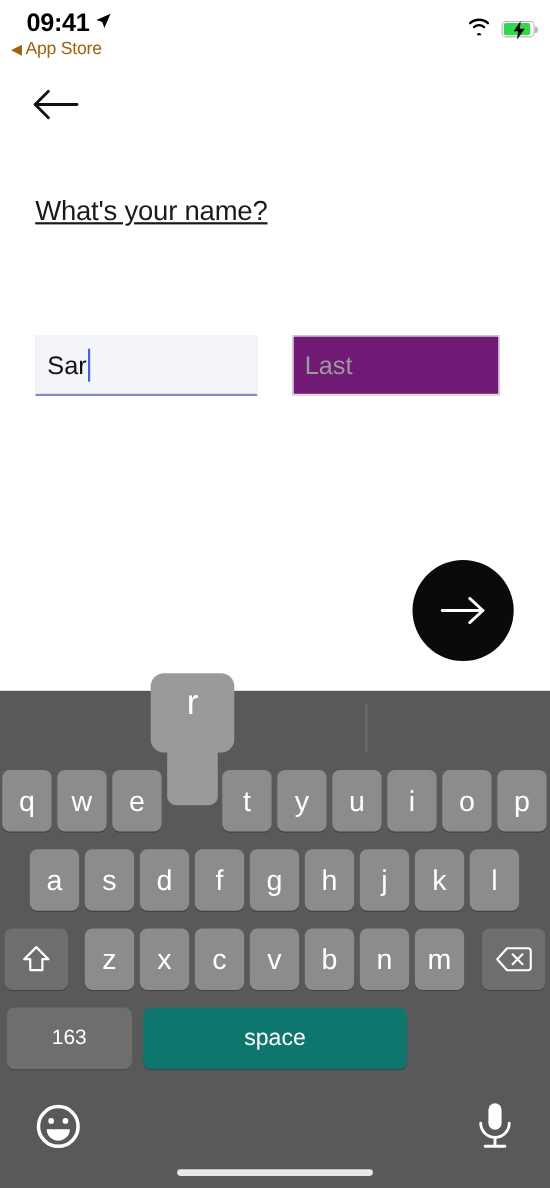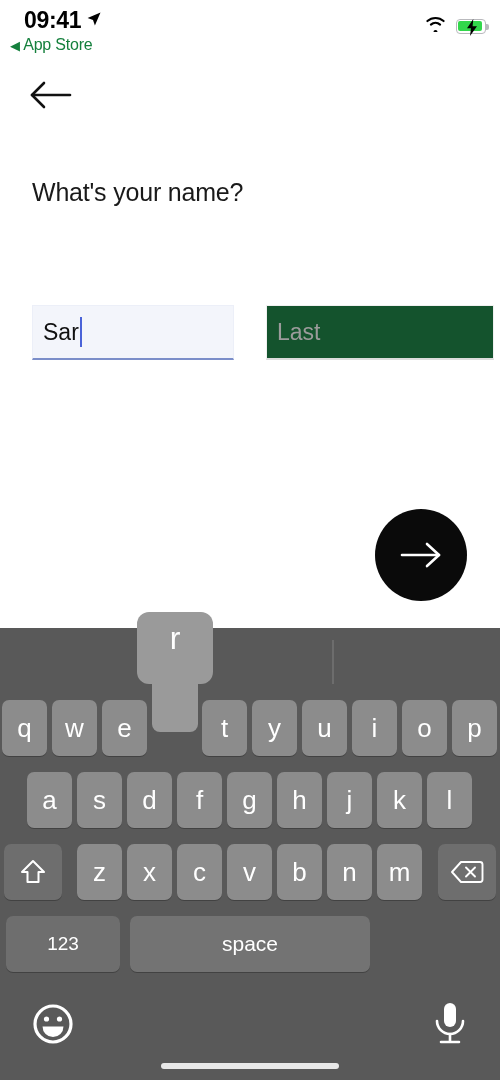--- a/index.html
+++ b/index.html
@@ -13,53 +13,53 @@
 
   
   .statusbar { position: absolute; top: 0; left: 0; width: 500px; height: 62px; }
   .sb-time {
     position: absolute; left: 24px; top: 7px;
     font-size: 23px; font-weight: bold; color: #000; letter-spacing: -0.3px;
   }
   .sb-loc { position: absolute; left: 86px; top: 11px; }
   .sb-back {
     position: absolute; left: 10px; top: 36px;
-    font-size: 16px; color: #15803d; letter-spacing: -0.2px; white-space: nowrap;
+    font-size: 16px; color: #a16207; letter-spacing: -0.2px; white-space: nowrap;
   }
   .sb-back .tri { font-size: 13px; }
   .sb-right { position: absolute; right: 14px; top: 16px; display: flex; align-items: center; gap: 10px; }
   .batt {
     position: relative; width: 30px; height: 15px;
     border: 1.6px solid #b9b9bd; border-radius: 4px; background: #fff;
   }
   .batt-fill { position: absolute; left: 1.4px; top: 1.4px; bottom: 1.4px; width: 24px; background: #32d74b; border-radius: 2px; }
   .batt-cap { position: absolute; right: -3.8px; top: 4.2px; width: 2.4px; height: 6px; background: #b9b9bd; border-radius: 0 2px 2px 0; }
   .batt-bolt { position: absolute; left: 9px; top: -1px; }
 
   
   .backbtn { position: absolute; left: 28px; top: 78px; width: 44px; height: 38px; }
   .heading {
     position: absolute; left: 32px; top: 178px;
-    font-size: 25px; color: #1a1a1a; letter-spacing: -0.2px; white-space: nowrap;
+    font-size: 25px; color: #1a1a1a; letter-spacing: -0.2px; white-space: nowrap; text-decoration: underline;
   }
 
   .fields { position: absolute; left: 32px; top: 305px; width: 436px; height: 56px; }
   .field {
     position: absolute; top: 0; height: 55px;
     display: flex; align-items: center; padding: 0 10px;
     font-size: 23px;
   }
   .field.first {
     left: 0; width: 202px;
     background: #f3f5fb; border-bottom: 2px solid #7b8ec9;
     border-top: 1px solid #eceff8; border-left: 1px solid #eceff8; border-right: 1px solid #eceff8;
   }
   .field.last {
-    left: 234px; width: 228px;
-    background: #14532d; border-bottom: 2px solid #dcdcdc;
+    left: 234px; width: 188px;
+    background: #701a75; border-bottom: 2px solid #dcdcdc;
     border-top: 1px solid #f0f0f0; border-left: 1px solid #f0f0f0; border-right: 1px solid #f0f0f0;
   }
   .field .val { color: #111; }
   .field .ph { color: #9b9b9b; }
   .caret {
     display: inline-block; width: 2px; height: 30px;
     background: #4a63d8; margin-left: 1px;
   }
 
   .fab {
@@ -77,21 +77,21 @@
 
   .key {
     position: absolute; border-radius: 7px;
     background: #8c8c8c; color: #ffffff;
     display: flex; align-items: center; justify-content: center;
     font-size: 26px; font-weight: 300;
     box-shadow: 0 1px 0 rgba(0,0,0,0.25);
   }
   .key.dark { background: #6e6e6e; }
   .key.fn { font-size: 19px; font-weight: 400; }
-  .key.space { background: #737373; font-size: 21px; }
+  .key.space { background: #0f766e; font-size: 21px; }
   .key.hidden-face { background: transparent; box-shadow: none; color: transparent; }
 
   
   .popup { position: absolute; left: 137px; top: -16px; width: 76px; height: 120px; }
   .popup .bubble {
     position: absolute; left: 0; top: 0; width: 76px; height: 72px;
     background: #9a9a9a; border-radius: 12px;
   }
   .popup .stem {
     position: absolute; left: 15px; top: 56px; width: 46px; height: 64px;
@@ -220,21 +220,21 @@
     <div class="key" style="left:277px;top:216px; width:45px; height:56px;">b</div>
     <div class="key" style="left:327px;top:216px; width:45px; height:56px;">n</div>
     <div class="key" style="left:377px;top:216px; width:45px; height:56px;">m</div>
     <div class="key dark" style="left:438px;top:216px; width:58px; height:56px;">
       <svg width="34" height="26" viewBox="0 0 34 26">
         <path d="M11 3 H30 a2.5 2.5 0 0 1 2.5 2.5 V20.5 A2.5 2.5 0 0 1 30 23 H11 L2 13 Z" stroke="#fff" stroke-width="1.9" fill="none" stroke-linejoin="round"></path>
         <path d="M16 8.5 L25 17.5 M25 8.5 L16 17.5" stroke="#fff" stroke-width="1.9" stroke-linecap="round"></path>
       </svg>
     </div>
 
-    <div class="key dark fn" style="left:6px;  top:288px; width:114px; height:56px;">123</div>
+    <div class="key dark fn" style="left:6px;  top:288px; width:114px; height:56px;">163</div>
     <div class="key space fn" style="left:130px;top:288px; width:240px; height:56px;">space</div>
 
     <div class="kb-bottom">
       <div class="emoji-btn">
         <svg width="46" height="46" viewBox="0 0 46 46">
           <circle cx="23" cy="23" r="18" stroke="#fff" stroke-width="3.2" fill="none"></circle>
           <circle cx="16.5" cy="18" r="2.6" fill="#fff"></circle>
           <circle cx="29.5" cy="18" r="2.6" fill="#fff"></circle>
           <path d="M12.5 25.5 H33.5 A10.5 10.5 0 0 1 12.5 25.5 Z" fill="#fff"></path>
         </svg>

